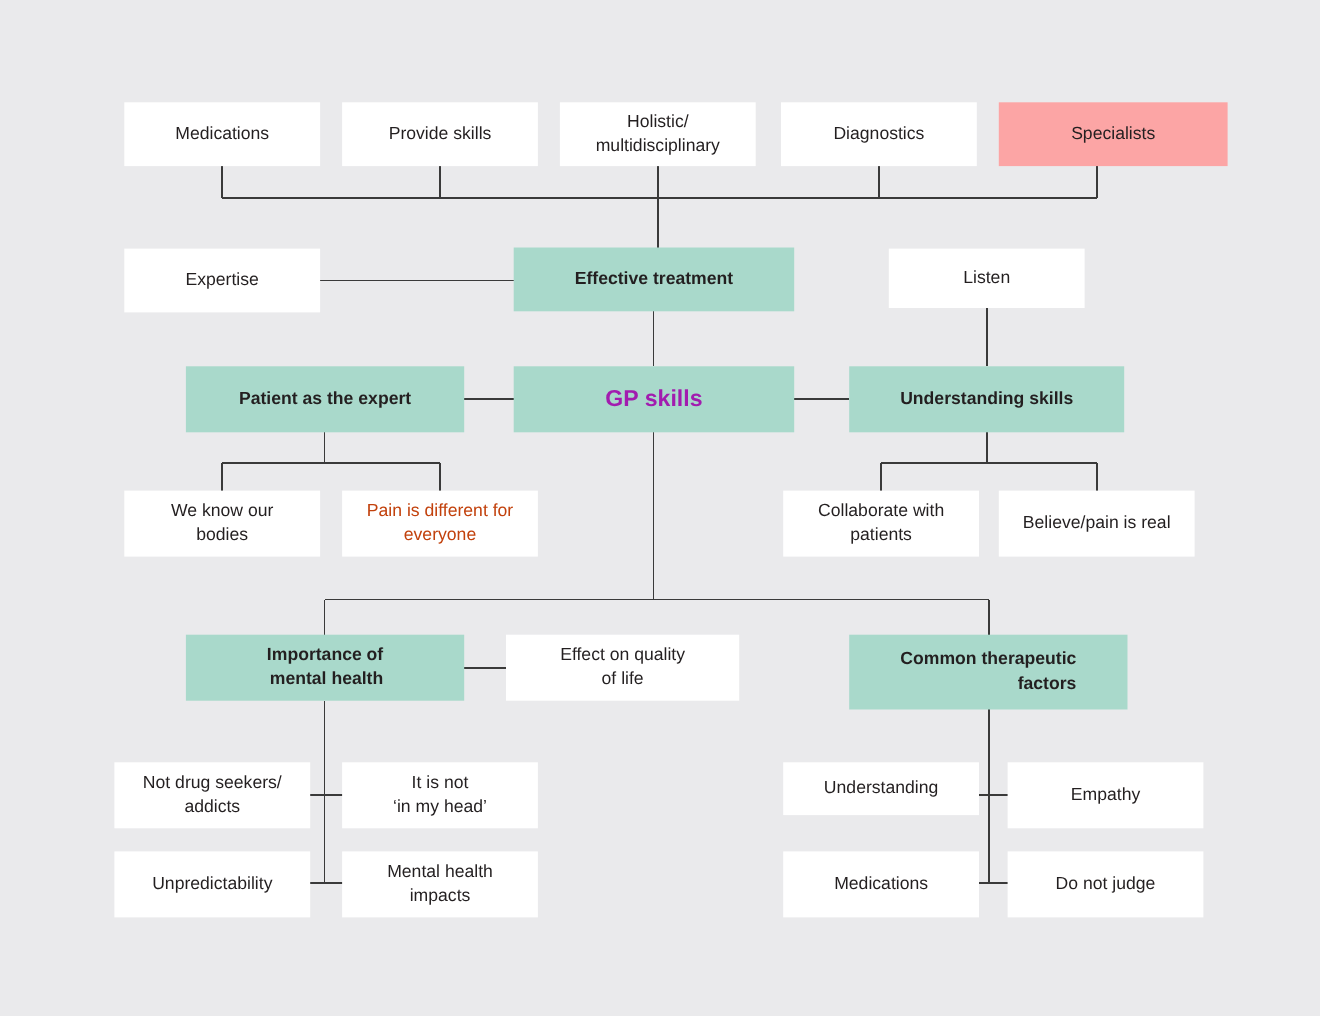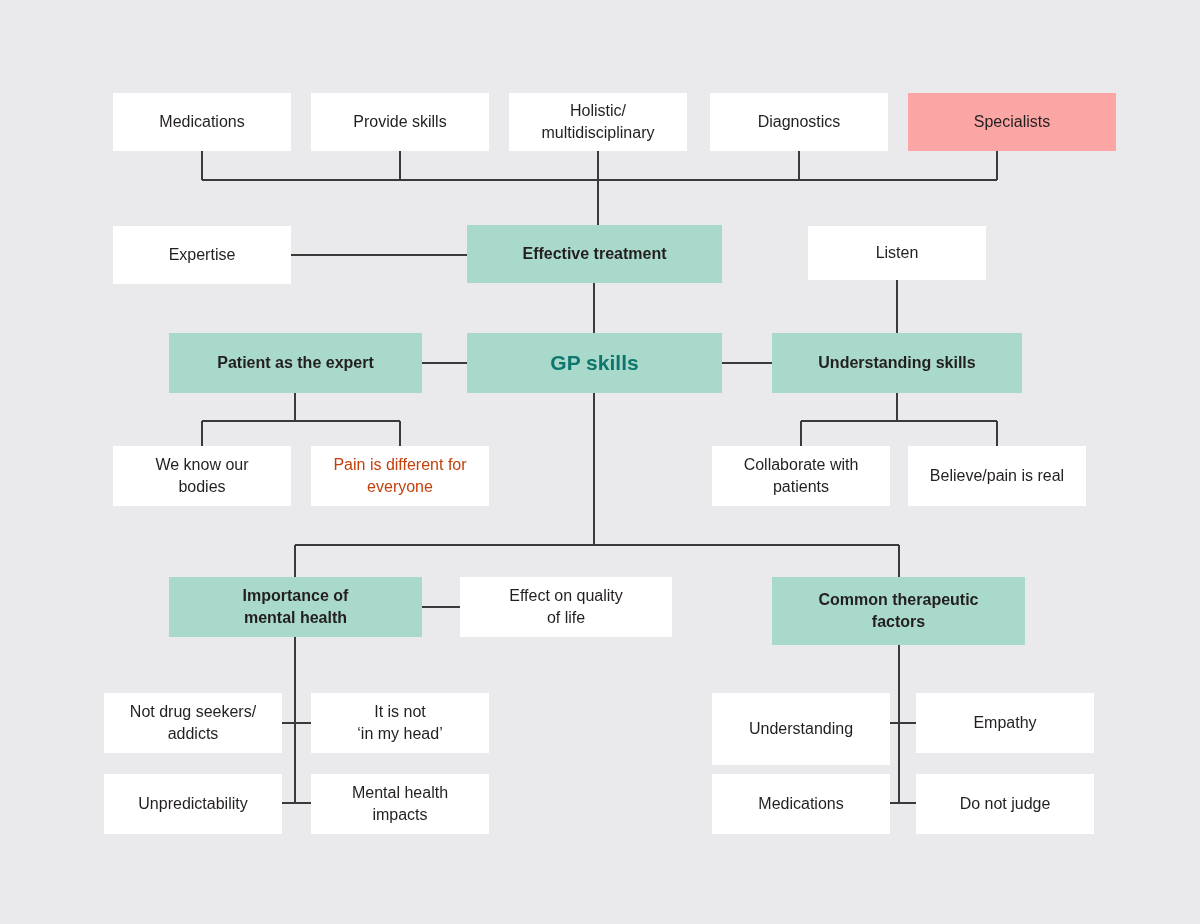--- a/index.html
+++ b/index.html
@@ -38,20 +38,21 @@
     color: #231f20;
     white-space: pre-line;
   }
   .node.plain {
     background: #ffffff;
     font-weight: 400;
   }
   .node.accent {
     background: #a9d9cb;
     font-weight: 700;
+    text-align: right;
   }
   .sz-md { font-size: 16px; }
   .sz-lg { font-size: 21px; }
 </style>
 </head>
 <body>
 
 <div id="canvas">
   <svg class="wires" viewBox="0 0 1200 924" id="wire-svg">
       <path d="M202,151 L202,180" stroke="#3a3a3a" stroke-width="1.6" fill="none" shape-rendering="crispEdges"></path>
@@ -93,21 +94,21 @@
       <div class="node plain sz-md" style="left: 113px; top: 93px; width: 178px; height: 58px; background: rgb(255, 255, 255); color: rgb(35, 31, 32);">Medications</div>
       <div class="node plain sz-md" style="left: 311px; top: 93px; width: 178px; height: 58px; background: rgb(255, 255, 255); color: rgb(35, 31, 32);">Provide skills</div>
       <div class="node plain sz-md" style="left: 509px; top: 93px; width: 178px; height: 58px; background: rgb(255, 255, 255); color: rgb(35, 31, 32);">Holistic/
 multidisciplinary</div>
       <div class="node plain sz-md" style="left: 710px; top: 93px; width: 178px; height: 58px; background: rgb(255, 255, 255); color: rgb(35, 31, 32);">Diagnostics</div>
       <div class="node plain sz-md" style="left: 908px; top: 93px; width: 208px; height: 58px; background: #fca5a5; color: rgb(35, 31, 32);">Specialists</div>
       <div class="node plain sz-md" style="left: 113px; top: 226px; width: 178px; height: 58px; background: rgb(255, 255, 255); color: rgb(35, 31, 32);">Expertise</div>
       <div class="node accent sz-md" style="left: 467px; top: 225px; width: 255px; height: 58px; background: rgb(169, 217, 203); color: rgb(35, 31, 32);">Effective treatment</div>
       <div class="node plain sz-md" style="left: 808px; top: 226px; width: 178px; height: 54px; background: rgb(255, 255, 255); color: rgb(35, 31, 32);">Listen</div>
       <div class="node accent sz-md" style="left: 169px; top: 333px; width: 253px; height: 60px; background: rgb(169, 217, 203); color: rgb(35, 31, 32);">Patient as the expert</div>
-      <div class="node accent sz-lg" style="left: 467px; top: 333px; width: 255px; height: 60px; background: rgb(169, 217, 203); color: #0f766e;">GP skills</div>
+      <div class="node accent sz-lg" style="left: 467px; top: 333px; width: 255px; height: 60px; background: rgb(169, 217, 203); color: #a21caf;">GP skills</div>
       <div class="node accent sz-md" style="left: 772px; top: 333px; width: 250px; height: 60px; background: rgb(169, 217, 203); color: rgb(35, 31, 32);">Understanding skills</div>
       <div class="node plain sz-md" style="left: 113px; top: 446px; width: 178px; height: 60px; background: rgb(255, 255, 255); color: rgb(35, 31, 32);">We know our
 bodies</div>
       <div class="node plain sz-md" style="left: 311px; top: 446px; width: 178px; height: 60px; background: rgb(255, 255, 255); color: #c2410c;">Pain is different for
 everyone</div>
       <div class="node plain sz-md" style="left: 712px; top: 446px; width: 178px; height: 60px; background: rgb(255, 255, 255); color: rgb(35, 31, 32);">Collaborate with
 patients</div>
       <div class="node plain sz-md" style="left: 908px; top: 446px; width: 178px; height: 60px; background: rgb(255, 255, 255); color: rgb(35, 31, 32);">Believe/pain is real</div>
       <div class="node accent sz-md" style="left: 169px; top: 577px; width: 253px; height: 60px; background: rgb(169, 217, 203); color: rgb(35, 31, 32);">Importance of
 mental health</div>
@@ -115,18 +116,18 @@
 of life</div>
       <div class="node accent sz-md" style="left: 772px; top: 577px; width: 253px; height: 68px; background: rgb(169, 217, 203); color: rgb(35, 31, 32);">Common therapeutic
 factors</div>
       <div class="node plain sz-md" style="left: 104px; top: 693px; width: 178px; height: 60px; background: rgb(255, 255, 255); color: rgb(35, 31, 32);">Not drug seekers/
 addicts</div>
       <div class="node plain sz-md" style="left: 311px; top: 693px; width: 178px; height: 60px; background: rgb(255, 255, 255); color: rgb(35, 31, 32);">It is not
 ‘in my head’</div>
       <div class="node plain sz-md" style="left: 104px; top: 774px; width: 178px; height: 60px; background: rgb(255, 255, 255); color: rgb(35, 31, 32);">Unpredictability</div>
       <div class="node plain sz-md" style="left: 311px; top: 774px; width: 178px; height: 60px; background: rgb(255, 255, 255); color: rgb(35, 31, 32);">Mental health
 impacts</div>
-      <div class="node plain sz-md" style="left: 712px; top: 693px; width: 178px; height: 72px; background: rgb(255, 255, 255); color: rgb(35, 31, 32);">Understanding</div>
+      <div class="node plain sz-md" style="left: 712px; top: 693px; width: 178px; height: 48px; background: rgb(255, 255, 255); color: rgb(35, 31, 32);">Understanding</div>
       <div class="node plain sz-md" style="left: 916px; top: 693px; width: 178px; height: 60px; background: rgb(255, 255, 255); color: rgb(35, 31, 32);">Empathy</div>
       <div class="node plain sz-md" style="left: 712px; top: 774px; width: 178px; height: 60px; background: rgb(255, 255, 255); color: rgb(35, 31, 32);">Medications</div>
       <div class="node plain sz-md" style="left: 916px; top: 774px; width: 178px; height: 60px; background: rgb(255, 255, 255); color: rgb(35, 31, 32);">Do not judge</div>
     </div>
 </div>
 
 </body></html>

